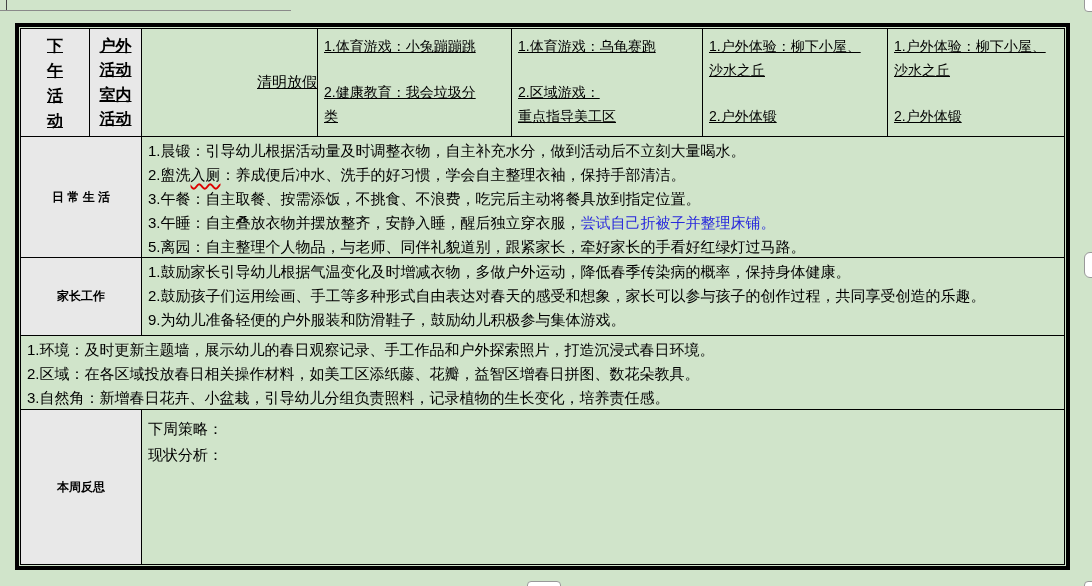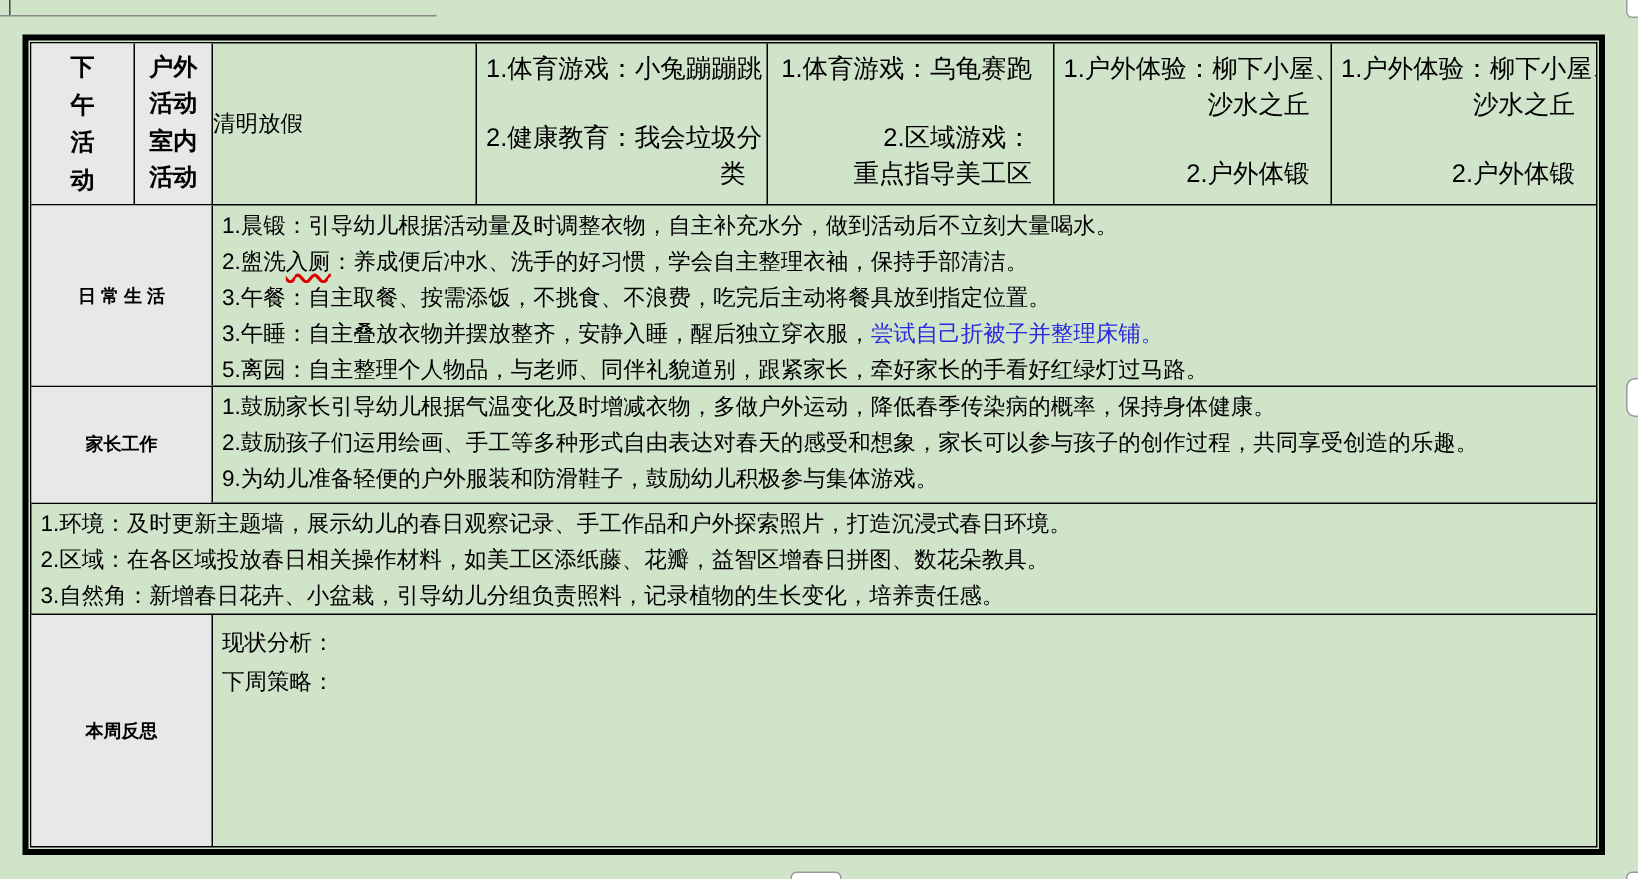--- a/index.html
+++ b/index.html
@@ -24,29 +24,29 @@
     position:absolute;left:1px;top:1px;right:1px;bottom:1px;
     border:1px solid #000;box-sizing:border-box;
     display:flex;flex-direction:column;
   }
   .trow{display:flex;box-sizing:border-box;border-bottom:1px solid #000;}
   .trow:last-child{border-bottom:none;flex:1;}
   .cell{box-sizing:border-box;border-right:1px solid #000;overflow:hidden;}
   .cell:last-child{border-right:none;}
   .hdr{background:#e8e8e8;font-weight:bold;}
   
-  .r1{height:108px;}
+  .r1{height:108px;text-decoration:underline;}
   .c1{width:69px;display:flex;align-items:center;justify-content:center;font-size:16px;line-height:25px;}
   .c2{width:52px;display:flex;flex-direction:column;justify-content:space-between;padding:5px 0;font-size:16px;line-height:24px;text-align:center;}
-  .c3{width:176px;display:flex;align-items:center;justify-content:flex-start;font-size:15px;}
+  .c3{width:176px;display:flex;align-items:center;justify-content:flex-end;font-size:15px;}
   .c4{width:194px;}
   .c5{width:191px;}
   .c6{width:185px;}
   .c7{flex:1;}
-  .daycell{display:flex;flex-direction:column;justify-content:space-between;padding:5px 14px 8px 6px;font-size:17px;line-height:24px;text-align:right;}
+  .daycell{display:flex;flex-direction:column;justify-content:space-between;padding:5px 14px 8px 6px;font-size:14px;line-height:24px;}
   .citem{white-space:pre;}
   .w1{width:1.15em;margin:0 auto;word-break:break-all;text-align:center;}
   .w2{display:block;width:2.2em;margin:0 auto;word-break:break-all;}
   
   .r2{height:121px;}
   .r3{height:78px;}
   .r4{height:74px;}
   .label-cell{width:121px;background:#e8e8e8;font-weight:bold;font-size:12px;display:flex;align-items:center;justify-content:center;}
   .content-cell{flex:1;padding:2px 6px 0 6px;font-size:15px;line-height:24px;}
   .content-cell.tall{padding-top:6px;line-height:26px;}
@@ -132,22 +132,22 @@
           <div class="tline"><span>2.区域：在各区域投放春日相关操作材料，如美工区添纸藤、花瓣，益智区增春日拼图、数花朵教具。</span></div>
           <div class="tline"><span>3.自然角：新增春日花卉、小盆栽，引导幼儿分组负责照料，记录植物的生长变化，培养责任感。</span></div>
         </div>
     </div>
 
     <div class="trow r5">
       <div class="cell label-cell">
         <span>本周反思</span>
       </div>
       <div class="cell content-cell tall">
+          <div class="tline"><span>下周策略：</span></div>
           <div class="tline"><span>现状分析：</span></div>
-          <div class="tline"><span>下周策略：</span></div>
         </div>
     </div>
 
   </div>
 </div>
 
 <div class="widget w-topright"></div>
 <div class="widget w-thumb"></div>
 <div class="widget w-bottomcenter"></div>
 <div class="widget w-bottomright"></div>

